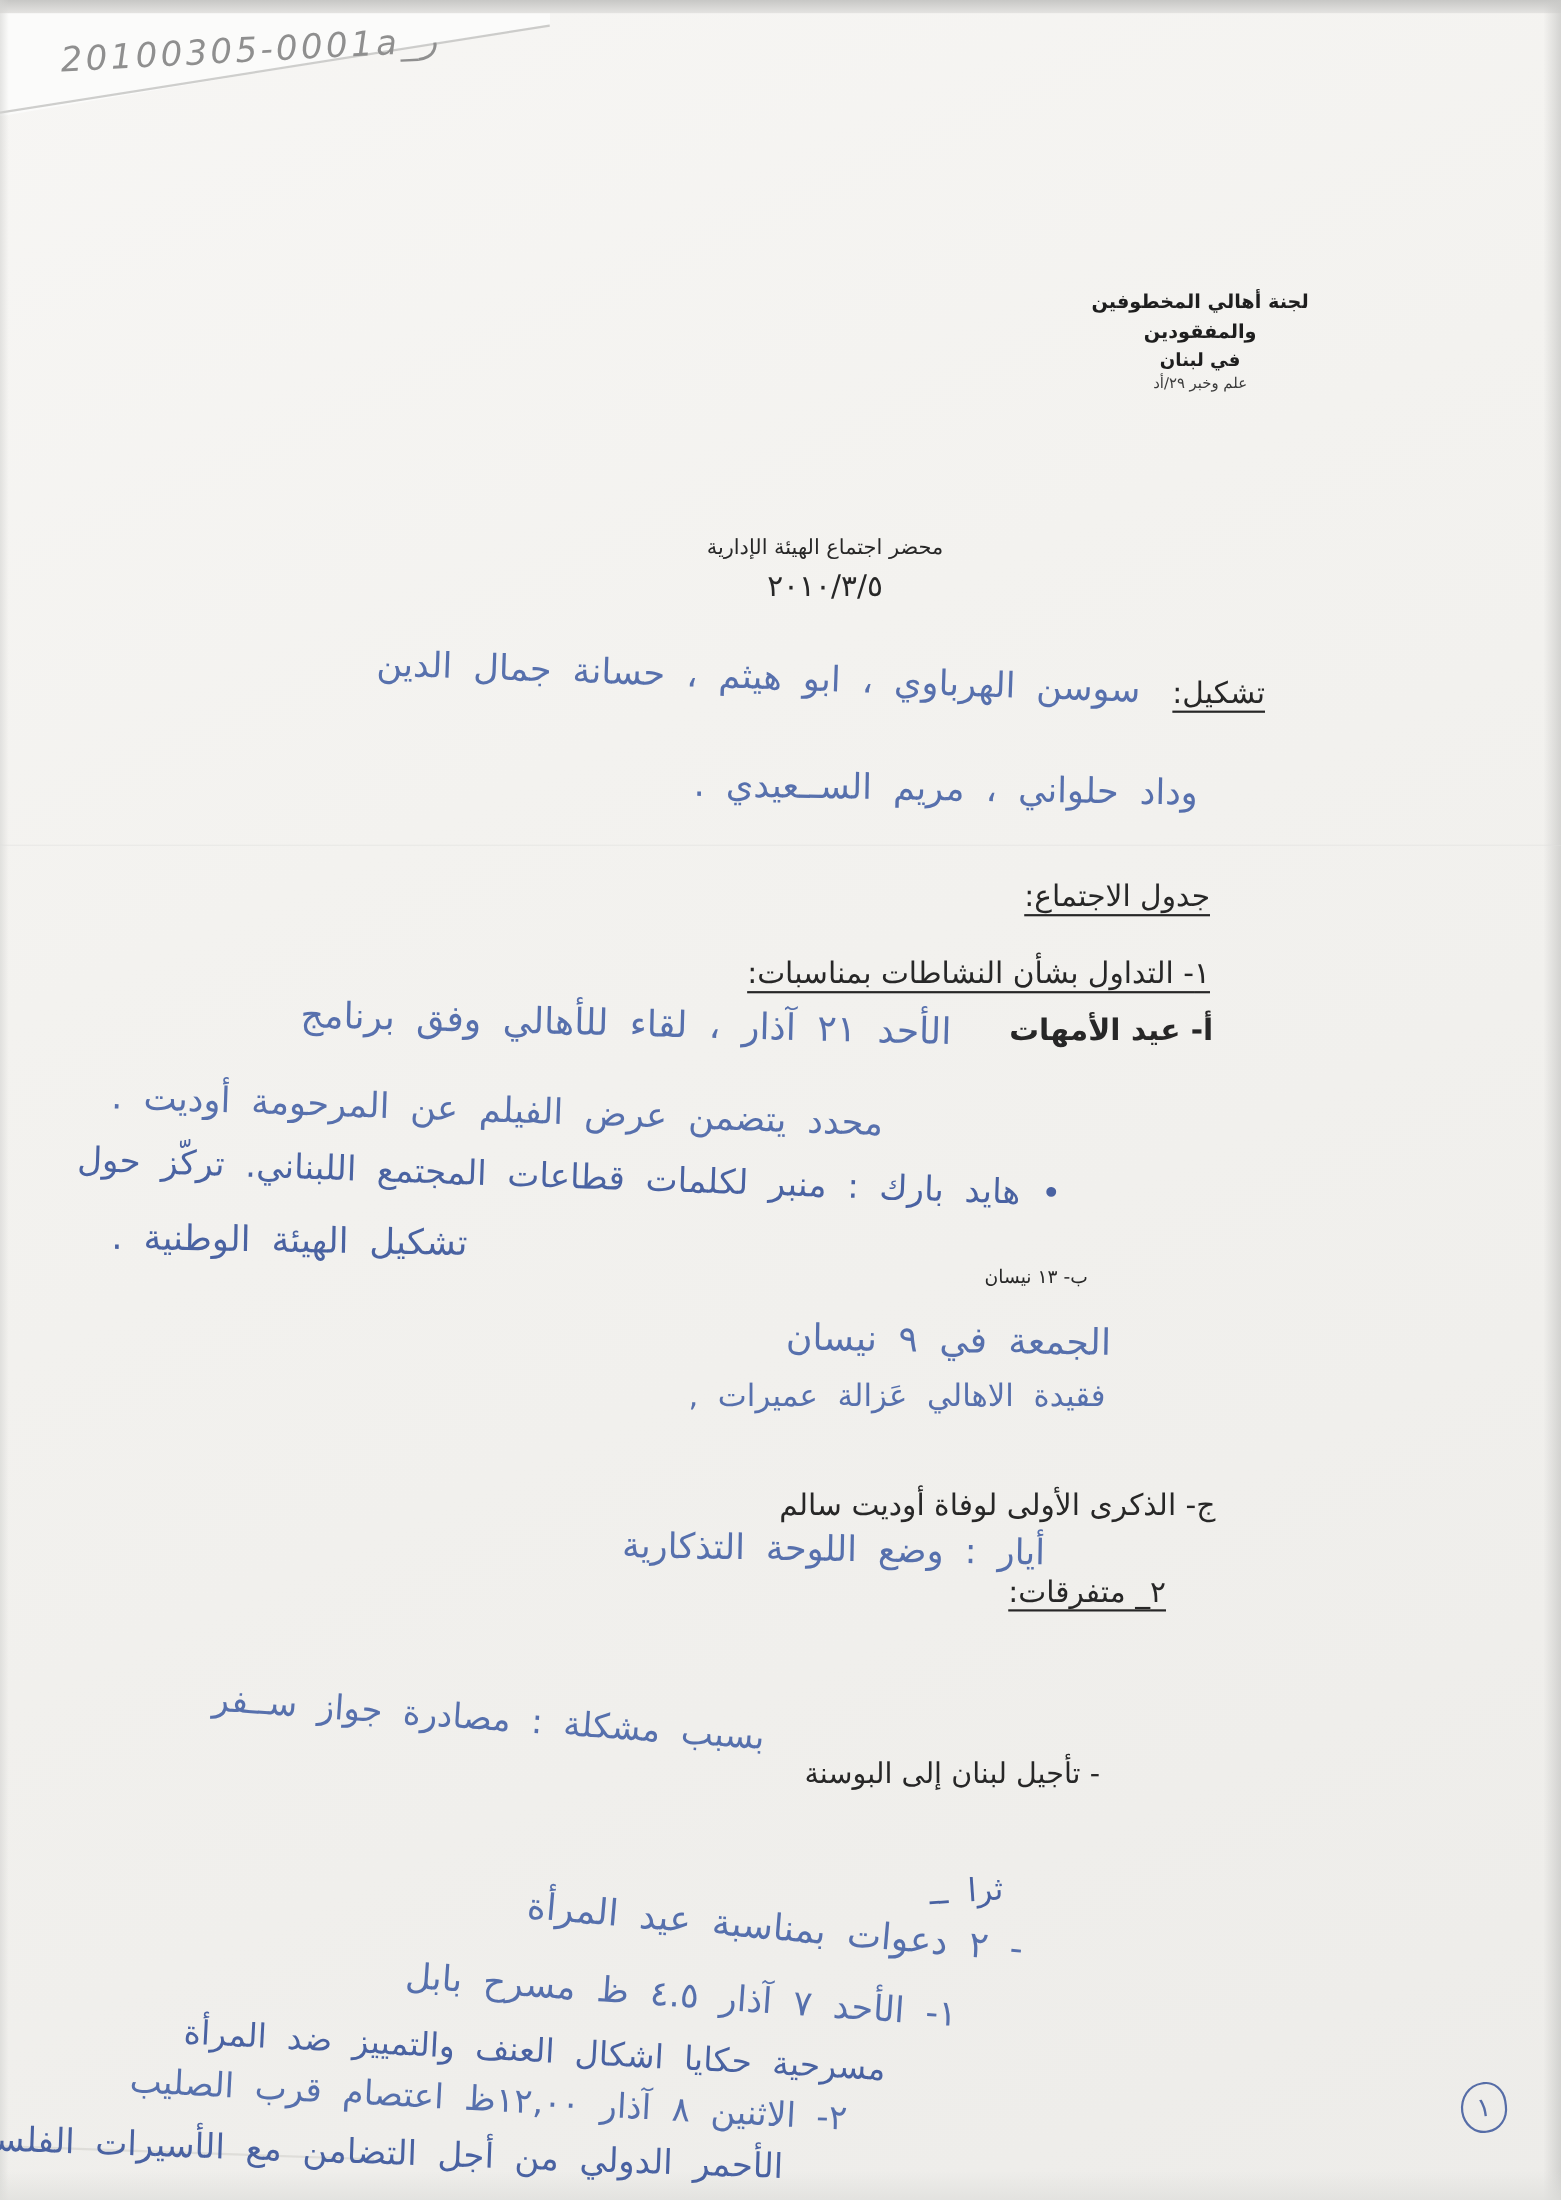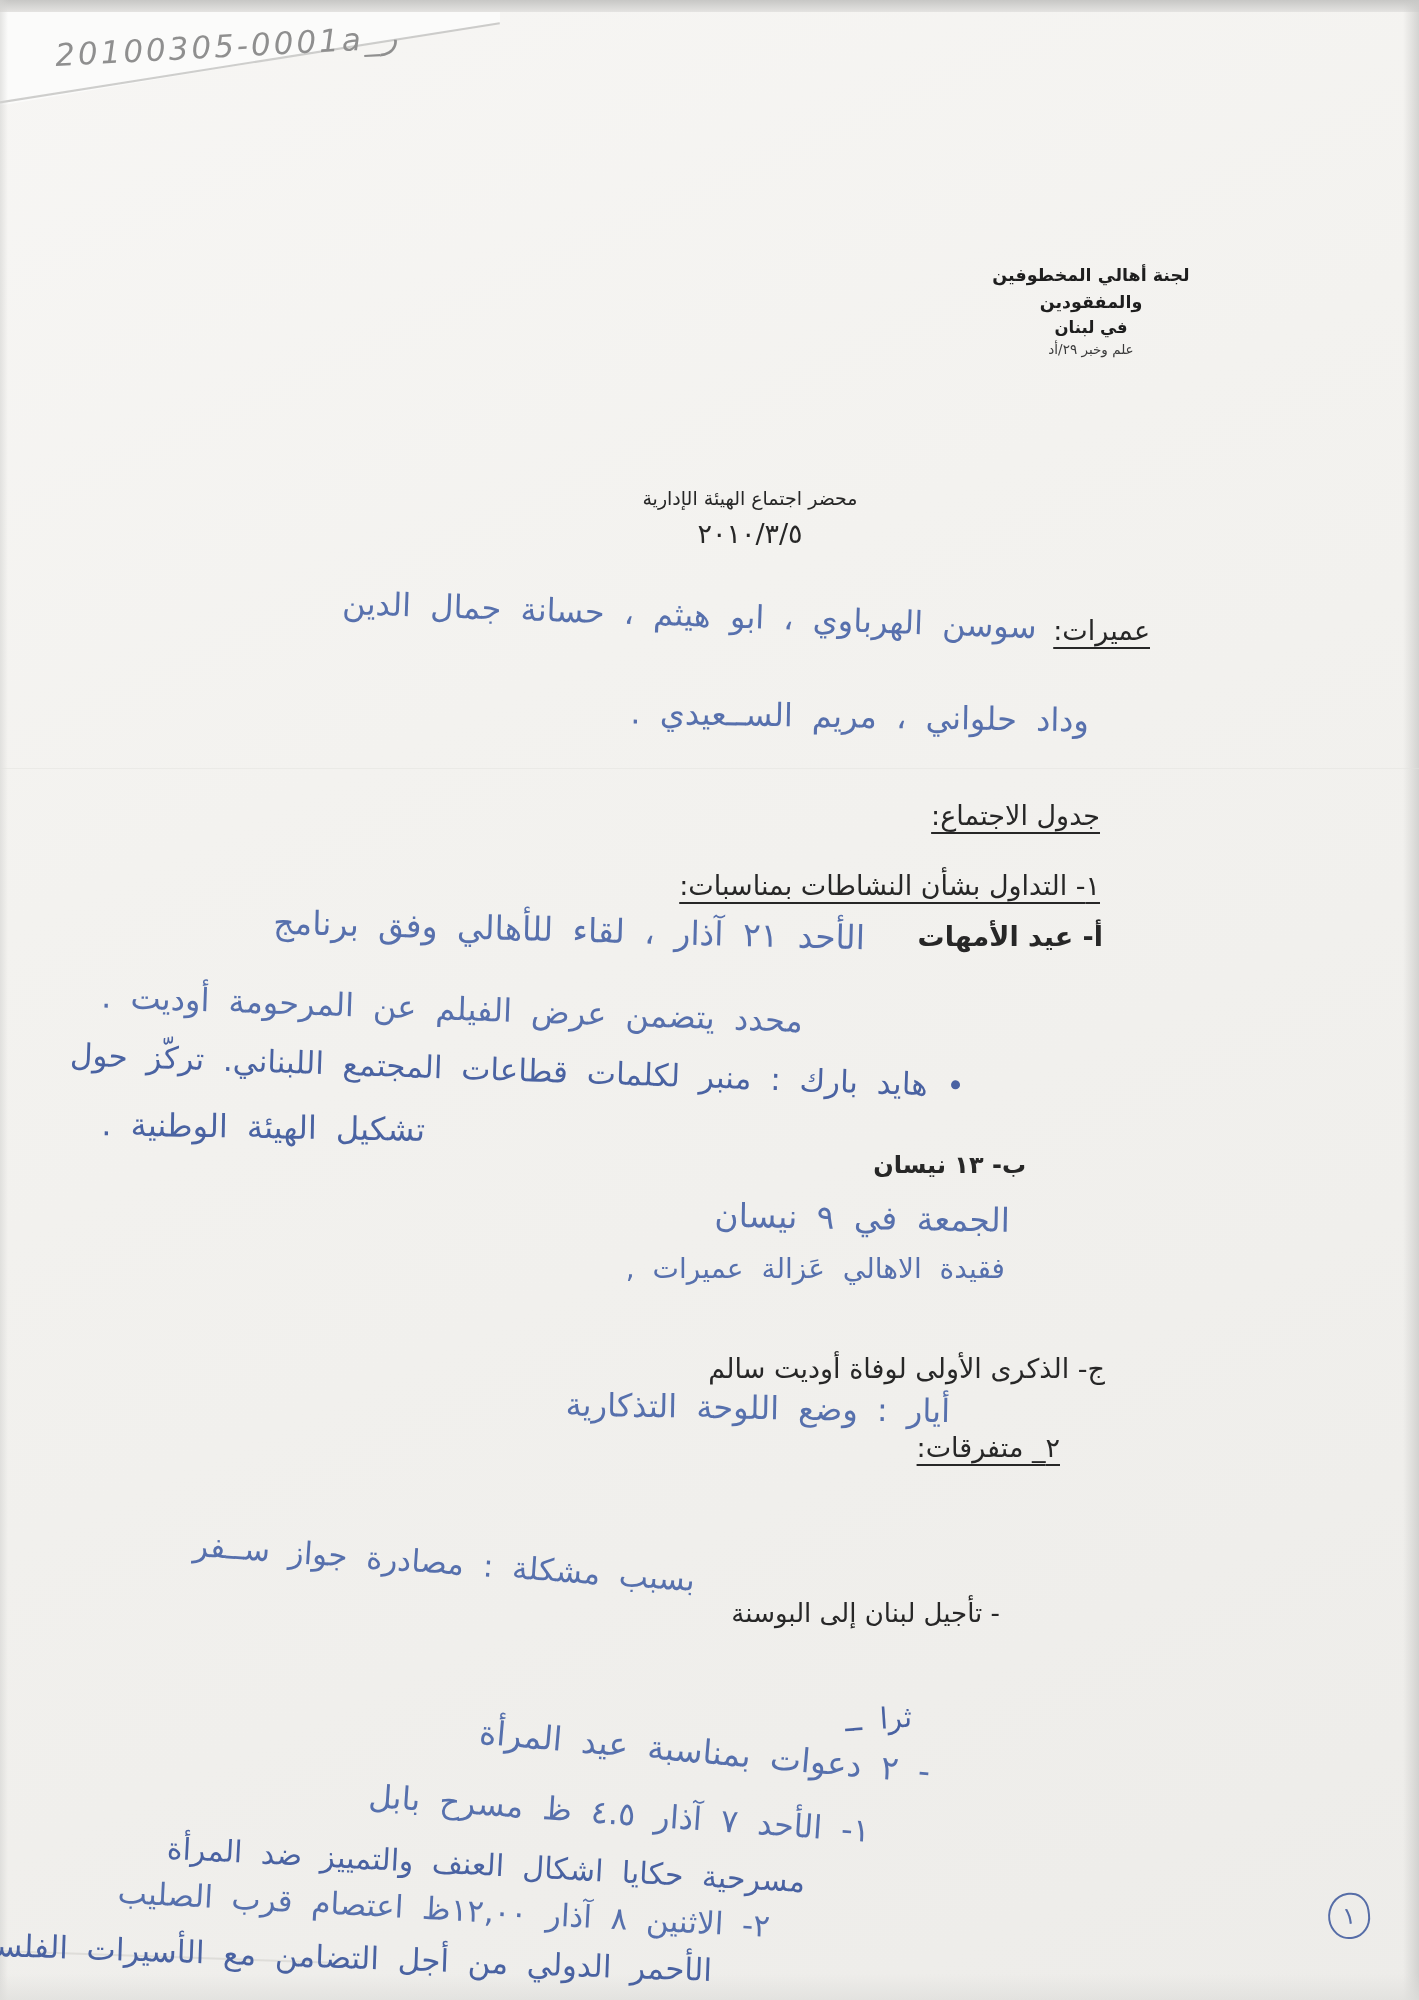--- a/index.html
+++ b/index.html
@@ -62,35 +62,35 @@
     <div class="l1">لجنة أهالي المخطوفين والمفقودين</div>
     <div class="l2">في لبنان</div>
     <div class="l3">علم وخبر ٢٩/أد</div>
   </div>
 
   <div class="titleblock">
     <div class="t1">محضر اجتماع الهيئة الإدارية</div>
     <div class="t2">٢٠١٠/٣/٥</div>
   </div>
 
-  <div class="typed u" style="right:269px;top:615px;font-size:27px;">عميرات:</div>
+  <div class="typed u" style="right:269px;top:615px;font-size:27px;">تشكيل:</div>
   <div class="hand" style="left:110px;right:382px;top:592px;transform:rotate(2deg);">سوسن الهرباوي ، ابو هيثم ، حسانة جمال الدين</div>
   <div class="hand" style="left:230px;right:330px;top:694px;transform:rotate(1deg);">وداد حلواني ، مريم الســعيدي .</div>
 
   <div class="typed u" style="right:319px;top:800px;font-size:27px;">جدول الاجتماع:</div>
 
   <div class="typed u" style="right:319px;top:870px;font-size:27px;">١- التداول بشأن النشاطات بمناسبات:</div>
 
   <div class="typed" style="right:316px;top:921px;font-size:27px;font-weight:bold;">أ- عيد الأمهات</div>
   <div class="hand" style="left:85px;width:780px;top:908px;transform:rotate(1.5deg);font-size:33px;">الأحد ٢١ آذار ، لقاء للأهالي وفق برنامج</div>
   <div class="hand" style="left:228px;width:575px;top:992px;transform:rotate(2deg);">محدد يتضمن عرض الفيلم عن المرحومة أوديت .</div>
   <div class="hand dk" style="left:75px;width:890px;top:1052px;transform:rotate(2deg);font-size:31px;">• هايد بارك : منبر لكلمات قطاعات المجتمع اللبناني. تركّز حول</div>
   <div class="hand dk" style="left:95px;width:330px;top:1108px;transform:rotate(1deg);">تشكيل الهيئة الوطنية .</div>
 
-  <div class="typed" style="right:393px;top:1151px;font-size:24px;font-weight:bold;">ب- ١٣ نيسان</div>
+  <div class="typed" style="right:430px;top:1151px;font-size:17px;">ب- ١٣ نيسان</div>
   <div class="hand" style="left:690px;width:320px;top:1198px;transform:rotate(1deg);font-size:33px;">الجمعة في ٩ نيسان</div>
   <div class="hand" style="left:490px;width:515px;top:1252px;font-size:28px;">فقيدة الاهالي عَزالة عميرات ,</div>
 
   <div class="typed" style="right:314px;top:1353px;font-size:27px;text-align:center;">ج- الذكرى الأولى لوفاة أوديت سالم</div>
   <div class="hand" style="left:460px;width:490px;top:1388px;transform:rotate(1deg);">أيار : وضع اللوحة التذكارية</div>
 
   <div class="typed u" style="right:359px;top:1432px;font-size:27px;">٢_ متفرقات:</div>
 
   <div class="typed" style="right:419px;top:1598px;font-size:26px;">- تأجيل لبنان إلى البوسنة</div>
   <div class="hand" style="left:135px;width:560px;top:1562px;transform:rotate(4deg);transform-origin:right center;font-size:31px;">بسبب مشكلة : مصادرة جواز ســفر</div>

